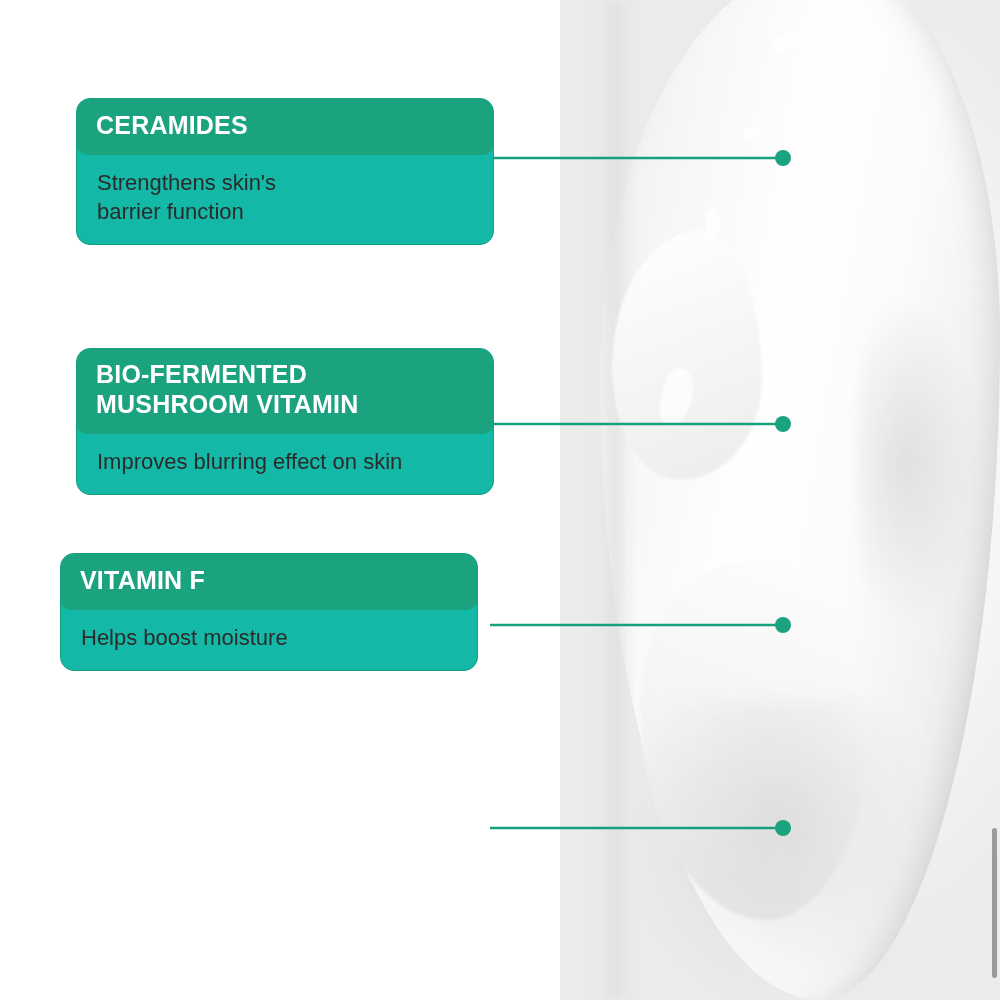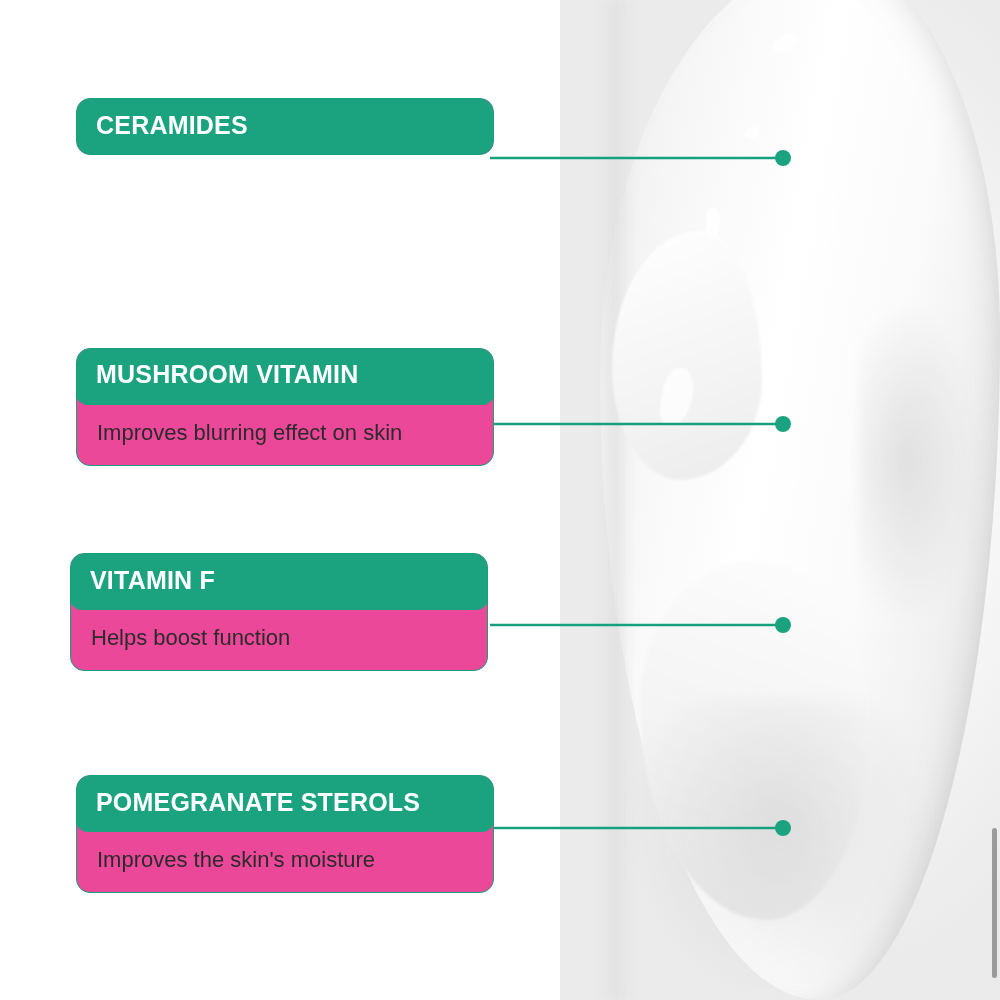--- a/index.html
+++ b/index.html
@@ -106,21 +106,21 @@
   .connectors {
     position: absolute;
     inset: 0;
     pointer-events: none;
   }
 
   
   .callout {
     position: absolute;
     width: 418px;
-    background: #ec4899;
+    background: #14b8a6;
     border: 1.6px solid #17a07e;
     border-radius: 14px;
     box-sizing: border-box;
     overflow: hidden;
   }
   .callout .head {
     background: #1ba37f;
     color: #ffffff;
     padding: 13px 20px 14px 20px;
     border-radius: 12px;
@@ -136,21 +136,21 @@
   .callout .body {
     color: #2b2b2b;
     padding: 14px 20px 18px 20px;
     font-size: 22px;
     line-height: 1.32;
     font-weight: 400;
   }
 
   #card-ceramides   { left: 76px; top: 98px; }
   #card-mushroom    { left: 76px; top: 348px; }
-  #card-vitaminf    { left: 70px; top: 553px; }
+  #card-vitaminf    { left: 60px; top: 553px; }
   #card-pomegranate { left: 76px; top: 775px; }
 
   
   .scroll-hint {
     position: absolute;
     right: 3px;
     top: 828px;
     width: 5px;
     height: 150px;
     border-radius: 3px;
@@ -189,33 +189,34 @@
     <g fill="#1ba37f">
       <circle cx="783" cy="158" r="8"></circle>
       <circle cx="783" cy="424" r="8"></circle>
       <circle cx="783" cy="625" r="8"></circle>
       <circle cx="783" cy="828" r="8"></circle>
     </g>
   </svg>
 
   <div class="callout" id="card-ceramides">
     <div class="head">CERAMIDES</div>
+    <div class="body">
+      <div>Strengthens skin's</div>
+      <div>barrier function</div>
+    </div>
   </div>
 
   <div class="callout" id="card-mushroom">
     <div class="head two-line">
+      <div>BIO-FERMENTED</div>
       <div>MUSHROOM VITAMIN</div>
     </div>
     <div class="body">Improves blurring effect on skin</div>
   </div>
 
   <div class="callout" id="card-vitaminf">
     <div class="head">VITAMIN F</div>
-    <div class="body">Helps boost function</div>
-  </div>
-
-  <div class="callout" id="card-pomegranate">
-    <div class="head">POMEGRANATE STEROLS</div>
-    <div class="body">Improves the skin's moisture</div>
-  </div>
+    <div class="body">Helps boost moisture</div>
+  </div>
+
 
   <div class="scroll-hint"></div>
 </div>
 
 </body></html>

